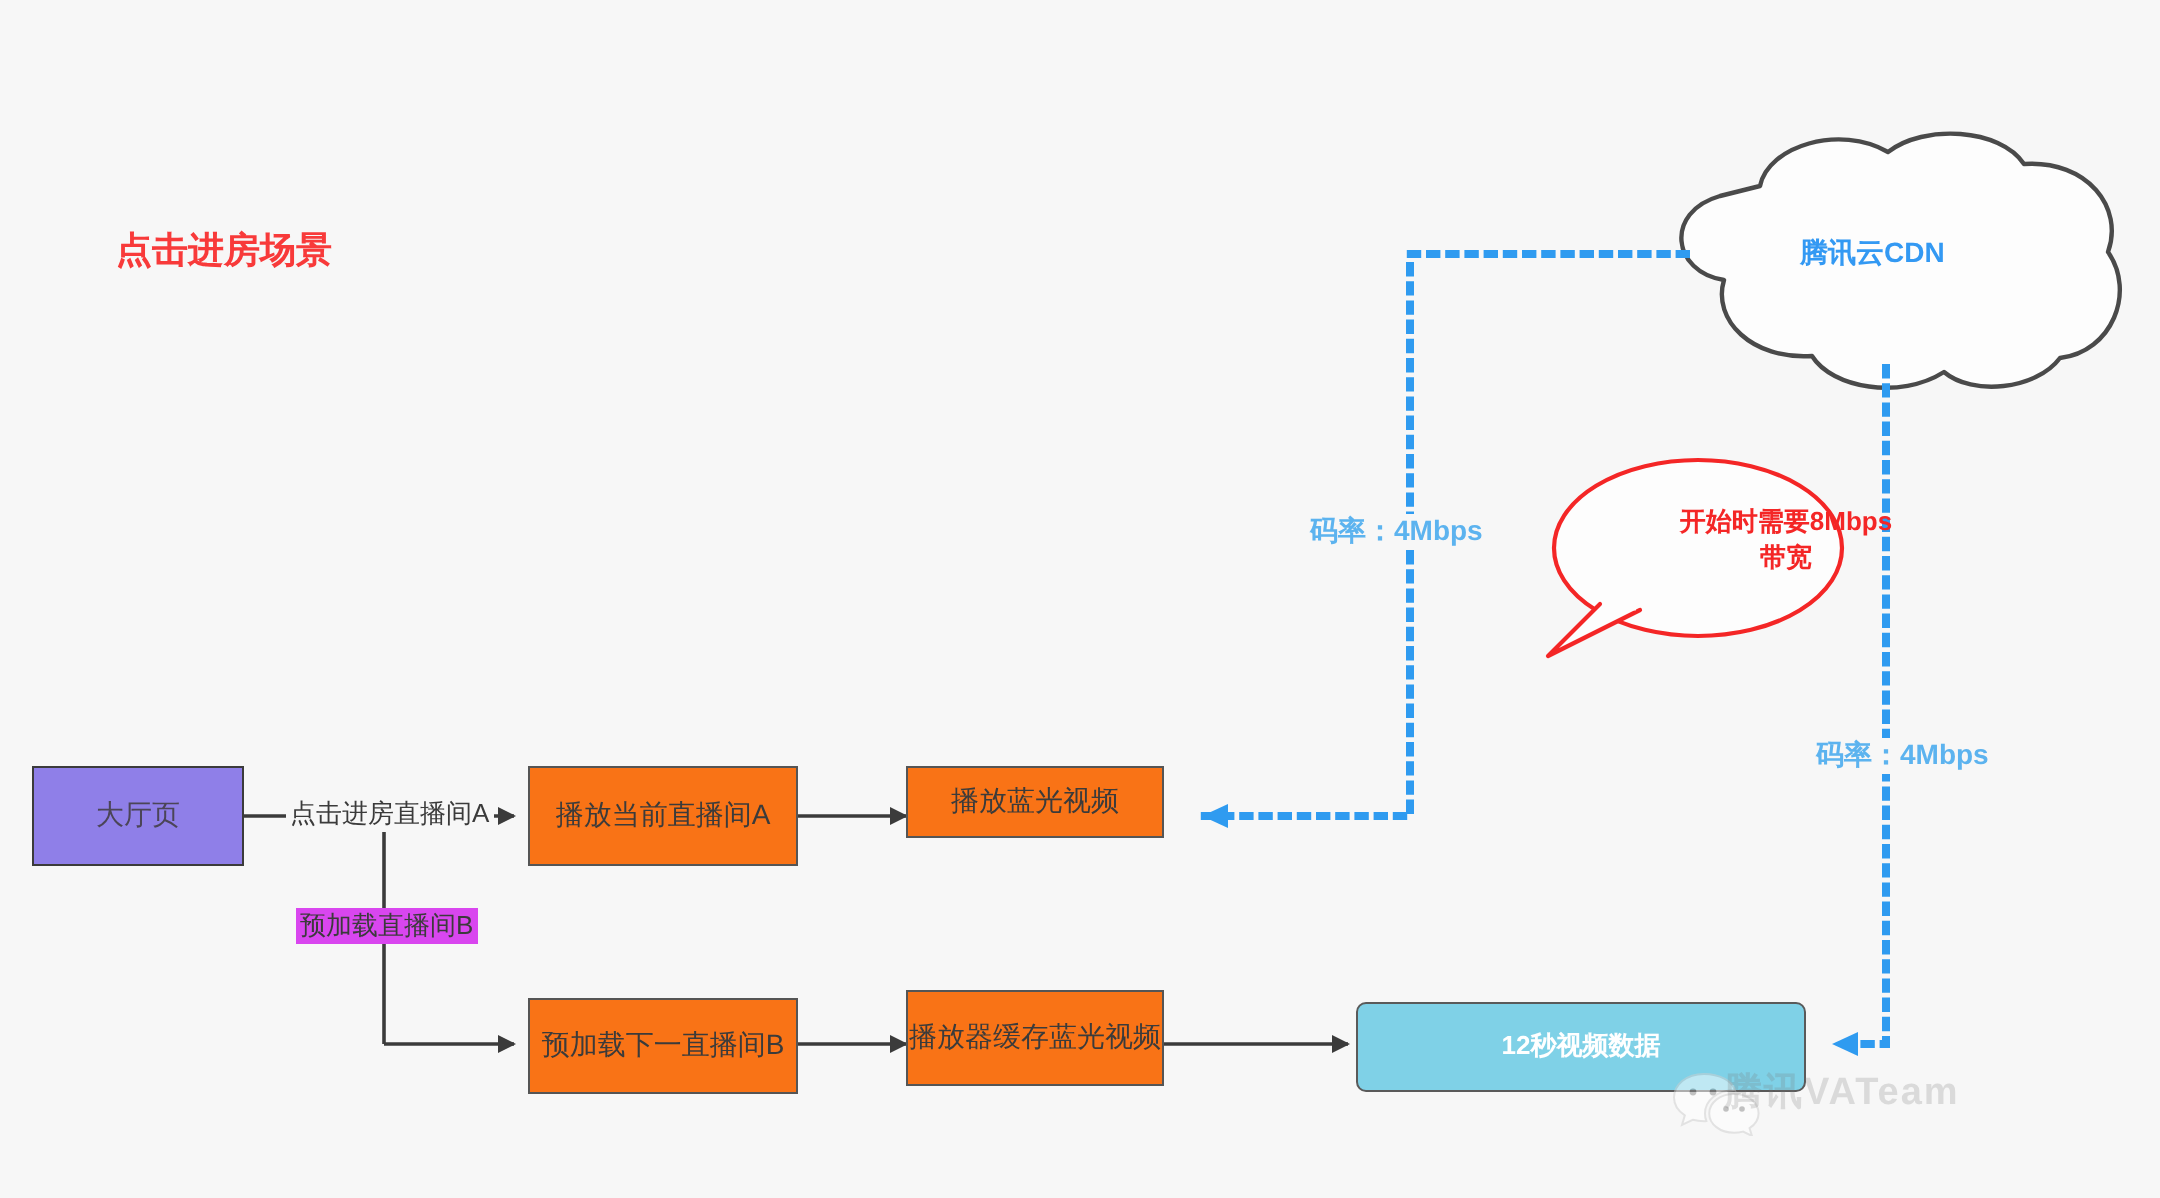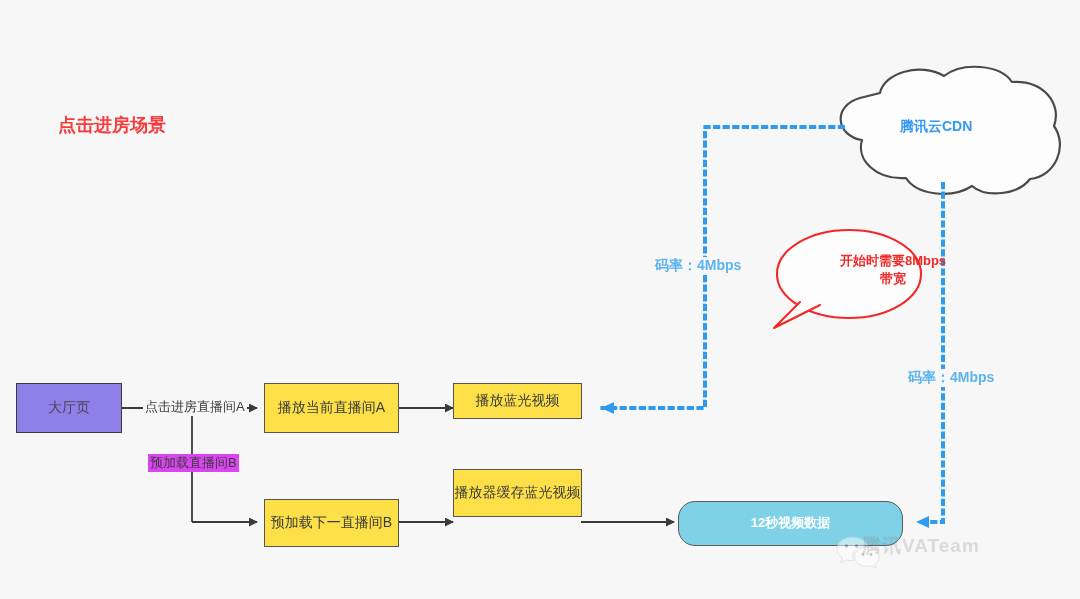--- a/index.html
+++ b/index.html
@@ -16,32 +16,32 @@
   .node{
     position:absolute;
     box-sizing:border-box;
     display:flex;align-items:center;justify-content:center;
     text-align:center;
     font-size:14px;
     line-height:1.25;
     color:#3b3b3b;
   }
   .node.plain{
-    background:#fde047;
+    background:#f97316;
     border:1.5px solid #555;
   }
   .node.lobby{
     background:#8f7fe8;
     border:1.5px solid #3b3b3b;
     color:#4b4557;
   }
   .node.teal{
     background:#7fd1e7;
     border:1.5px solid #5a5a5a;
-    border-radius:17px;
+    border-radius:5px;
     color:#ffffff;
     font-weight:bold;
     font-size:13px;
   }
 
   .edge-label{
     position:absolute;
     font-size:13px;
     color:#3b3b3b;
     white-space:nowrap;
@@ -167,21 +167,21 @@
   </div>
 
   <div class="node plain" style="left:453px;top:383px;width:129px;height:36px;">
     <span>播放蓝光视频</span>
   </div>
 
   <div class="node plain" style="left:264px;top:499px;width:135px;height:48px;">
     <span>预加载下一直播间B</span>
   </div>
 
-  <div class="node plain" style="left:453px;top:469px;width:129px;height:48px;">
+  <div class="node plain" style="left:453px;top:495px;width:129px;height:48px;">
     <span>播放器缓存蓝光视频</span>
   </div>
 
   <div class="node teal" style="left:678px;top:501px;width:225px;height:45px;">
     <span>12秒视频数据</span>
   </div>
 
   <div class="edge-label" style="left:143px;top:398px;background:#f7f7f7;padding:0 2px;">点击进房直播间A</div>
   <div class="edge-label" style="left:148px;top:454px;background:#d946ef;padding:0 2px;">预加载直播间B</div>
 

